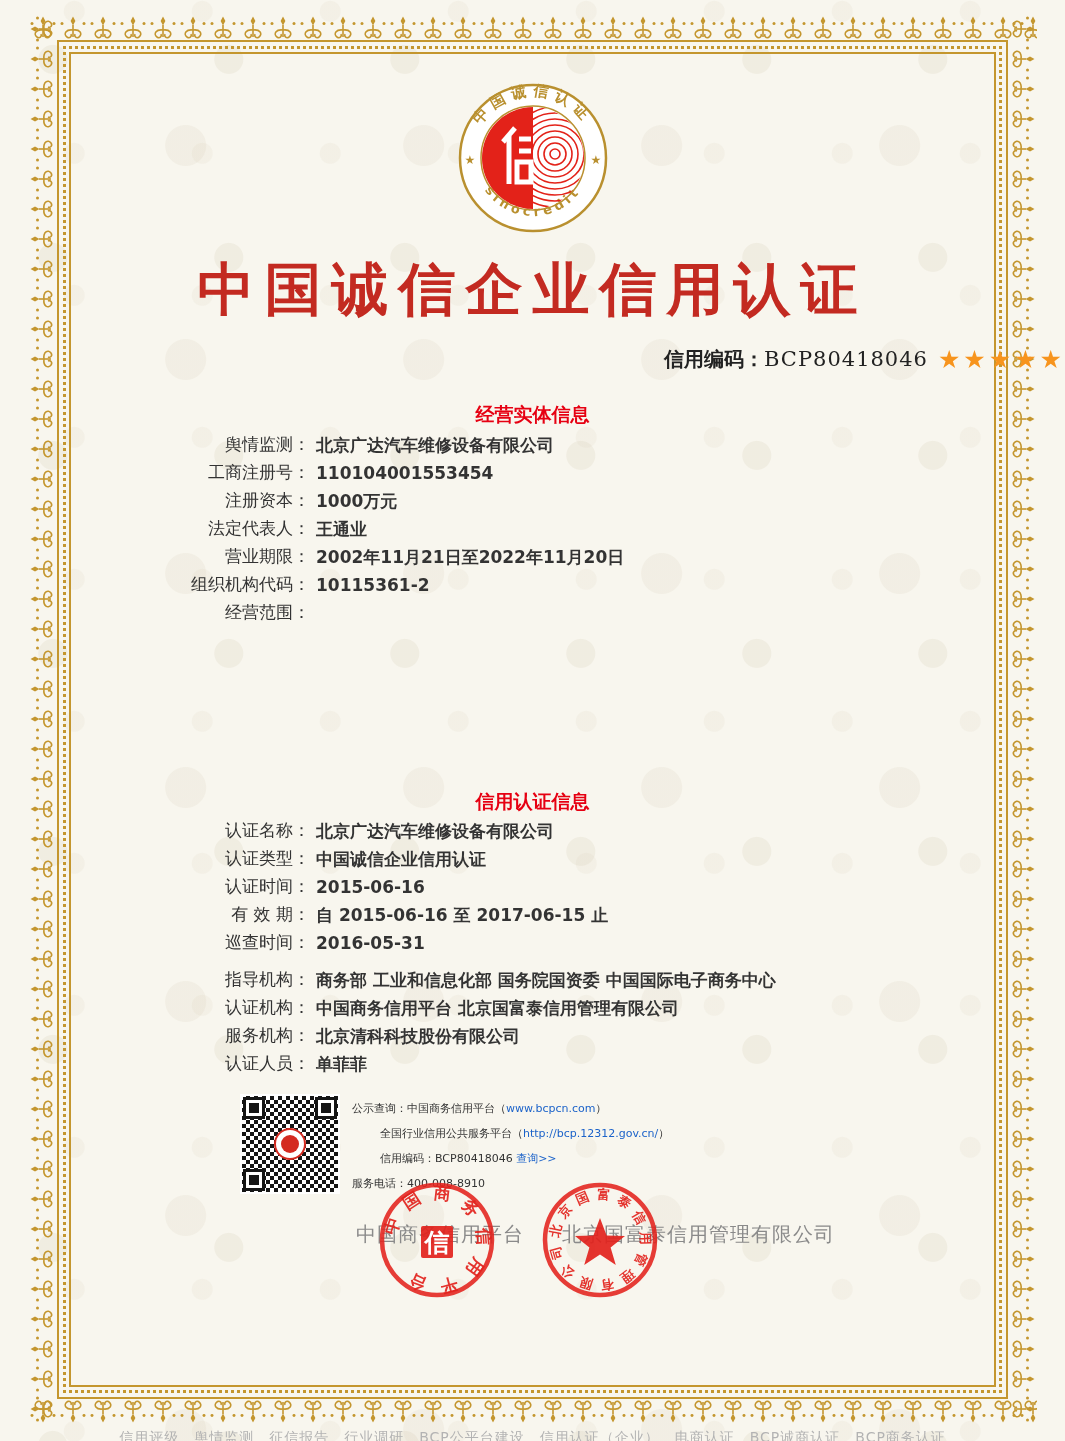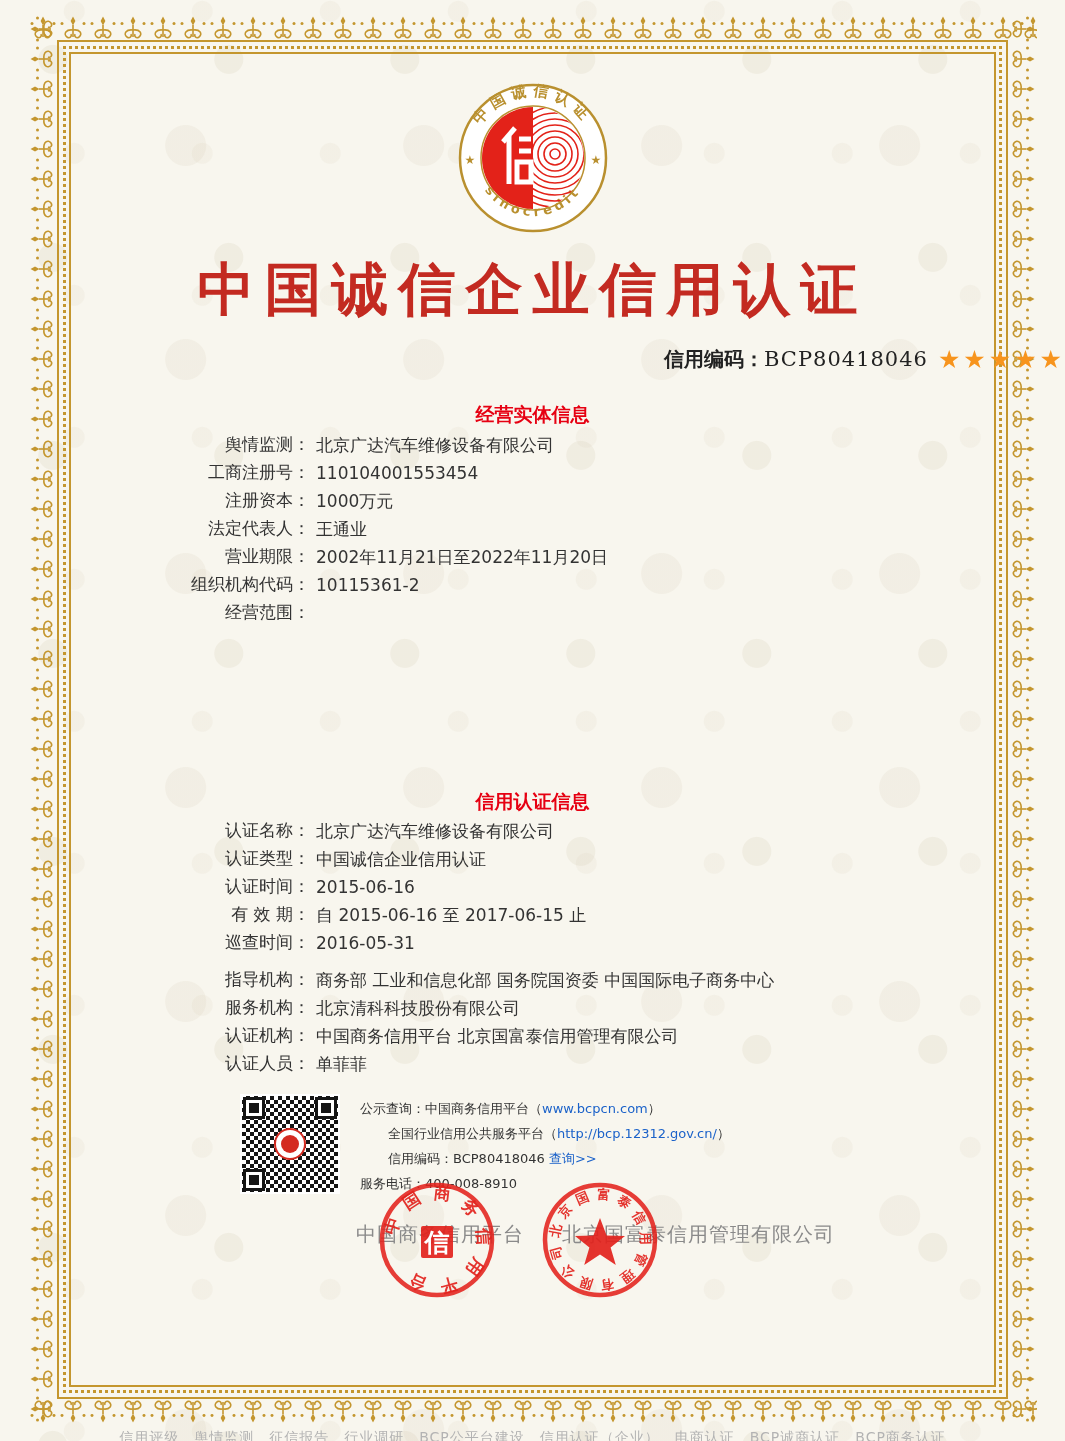--- a/index.html
+++ b/index.html
@@ -30,34 +30,34 @@
   .credit-line .lbl{font-weight:700;font-size:20px;color:#222;}
   .credit-line .code{font-family:"DejaVu Serif","Liberation Serif",serif;font-size:21px;color:#222;letter-spacing:1px;}
   .credit-line .stars{color:#f7941d;font-size:25px;letter-spacing:3px;vertical-align:-2px;margin-left:10px;}
   .sec-header{position:absolute;left:0;width:100%;text-align:center;
     color:#e60012;font-weight:700;font-size:19px;}
   .sh1{top:402px;} .sh2{top:789px;text-align:center;}
   .fields{position:absolute;left:178px;width:706px;font-size:17px;color:#333;}
   .fl1{top:431px;} .fl2{top:817px;}
   .row{display:flex;align-items:flex-start;line-height:27px;}
   .row .lab{width:132px;min-width:132px;text-align:right;}
-  .row .val{margin-left:6px;max-width:548px;line-height:28px;}
+  .row .val{margin-left:6px;max-width:548px;line-height:28px;font-weight:bold;}
   .gap{height:9px;}
   .ellip{color:#8fa6a8;letter-spacing:1px;}
   .qr{position:absolute;left:240px;top:1094px;width:100px;height:100px;background:#fff;
       background-image:repeating-conic-gradient(#151515 0% 25%, #fff 0% 50%);
       background-size:8px 8px;border:2px solid #fff;box-sizing:border-box;}
   .finder{position:absolute;width:22px;height:22px;border:3px solid #151515;background:#fff;box-sizing:border-box;}
   .finder::after{content:"";position:absolute;left:3px;top:3px;width:10px;height:10px;background:#151515;}
   .ftl{left:1px;top:1px;} .ftr{right:1px;top:1px;} .fbl{left:1px;bottom:1px;}
   .qr-seal{position:absolute;left:50%;top:50%;width:32px;height:32px;margin:-16px 0 0 -16px;
      background:#fff;border:2px solid #d42a20;border-radius:50%;box-sizing:border-box;}
   .qr-seal::after{content:"";position:absolute;left:5px;top:5px;width:18px;height:18px;
      background:#d42a20;border-radius:50%;}
-  .query{position:absolute;left:360px;top:1096px;font-size:13px;color:#333;line-height:25px;}
+  .query{position:absolute;left:352px;top:1096px;font-size:11px;color:#333;line-height:25px;}
   .query .ind{margin-left:28px;}
   .blue{color:#1b62c9;}
   .qlink{color:#1b62c9;cursor:pointer;}
   .arrows{color:#1b62c9;}
   .gray-orgs{position:absolute;left:356px;top:1221px;font-size:20px;color:#8a8a8a;
      letter-spacing:1px;white-space:nowrap;z-index:1;}
   .gray-orgs .sp{display:inline-block;width:38px;}
   .stamp{position:absolute;z-index:2;}
   .st1{left:377px;top:1180px;} .st2{left:540px;top:1180px;}
   .cutoff{position:absolute;top:1429px;left:50%;transform:translateX(-50%);
@@ -207,26 +207,26 @@
     <div class="row">
         <span class="lab">巡查时间：</span>
         <span class="val">2016-05-31</span>
       </div>
     <div class="gap"></div>
     <div class="row">
         <span class="lab">指导机构：</span>
         <span class="val">商务部 工业和信息化部 国务院国资委  中国国际电子商务中心</span>
       </div>
     <div class="row">
+        <span class="lab">认证机构：</span>
+        <span class="val">中国商务信用平台  北京国富泰信用管理有限公司</span>
+      </div>
+    <div class="row">
         <span class="lab">服务机构：</span>
         <span class="val">北京清科科技股份有限公司</span>
-      </div>
-    <div class="row">
-        <span class="lab">认证机构：</span>
-        <span class="val">中国商务信用平台  北京国富泰信用管理有限公司</span>
       </div>
     <div class="row">
         <span class="lab">认证人员：</span>
         <span class="val">单菲菲</span>
       </div>
   </div>
 
   <div class="qr">
     <div class="finder ftl"></div>
     <div class="finder ftr"></div>

